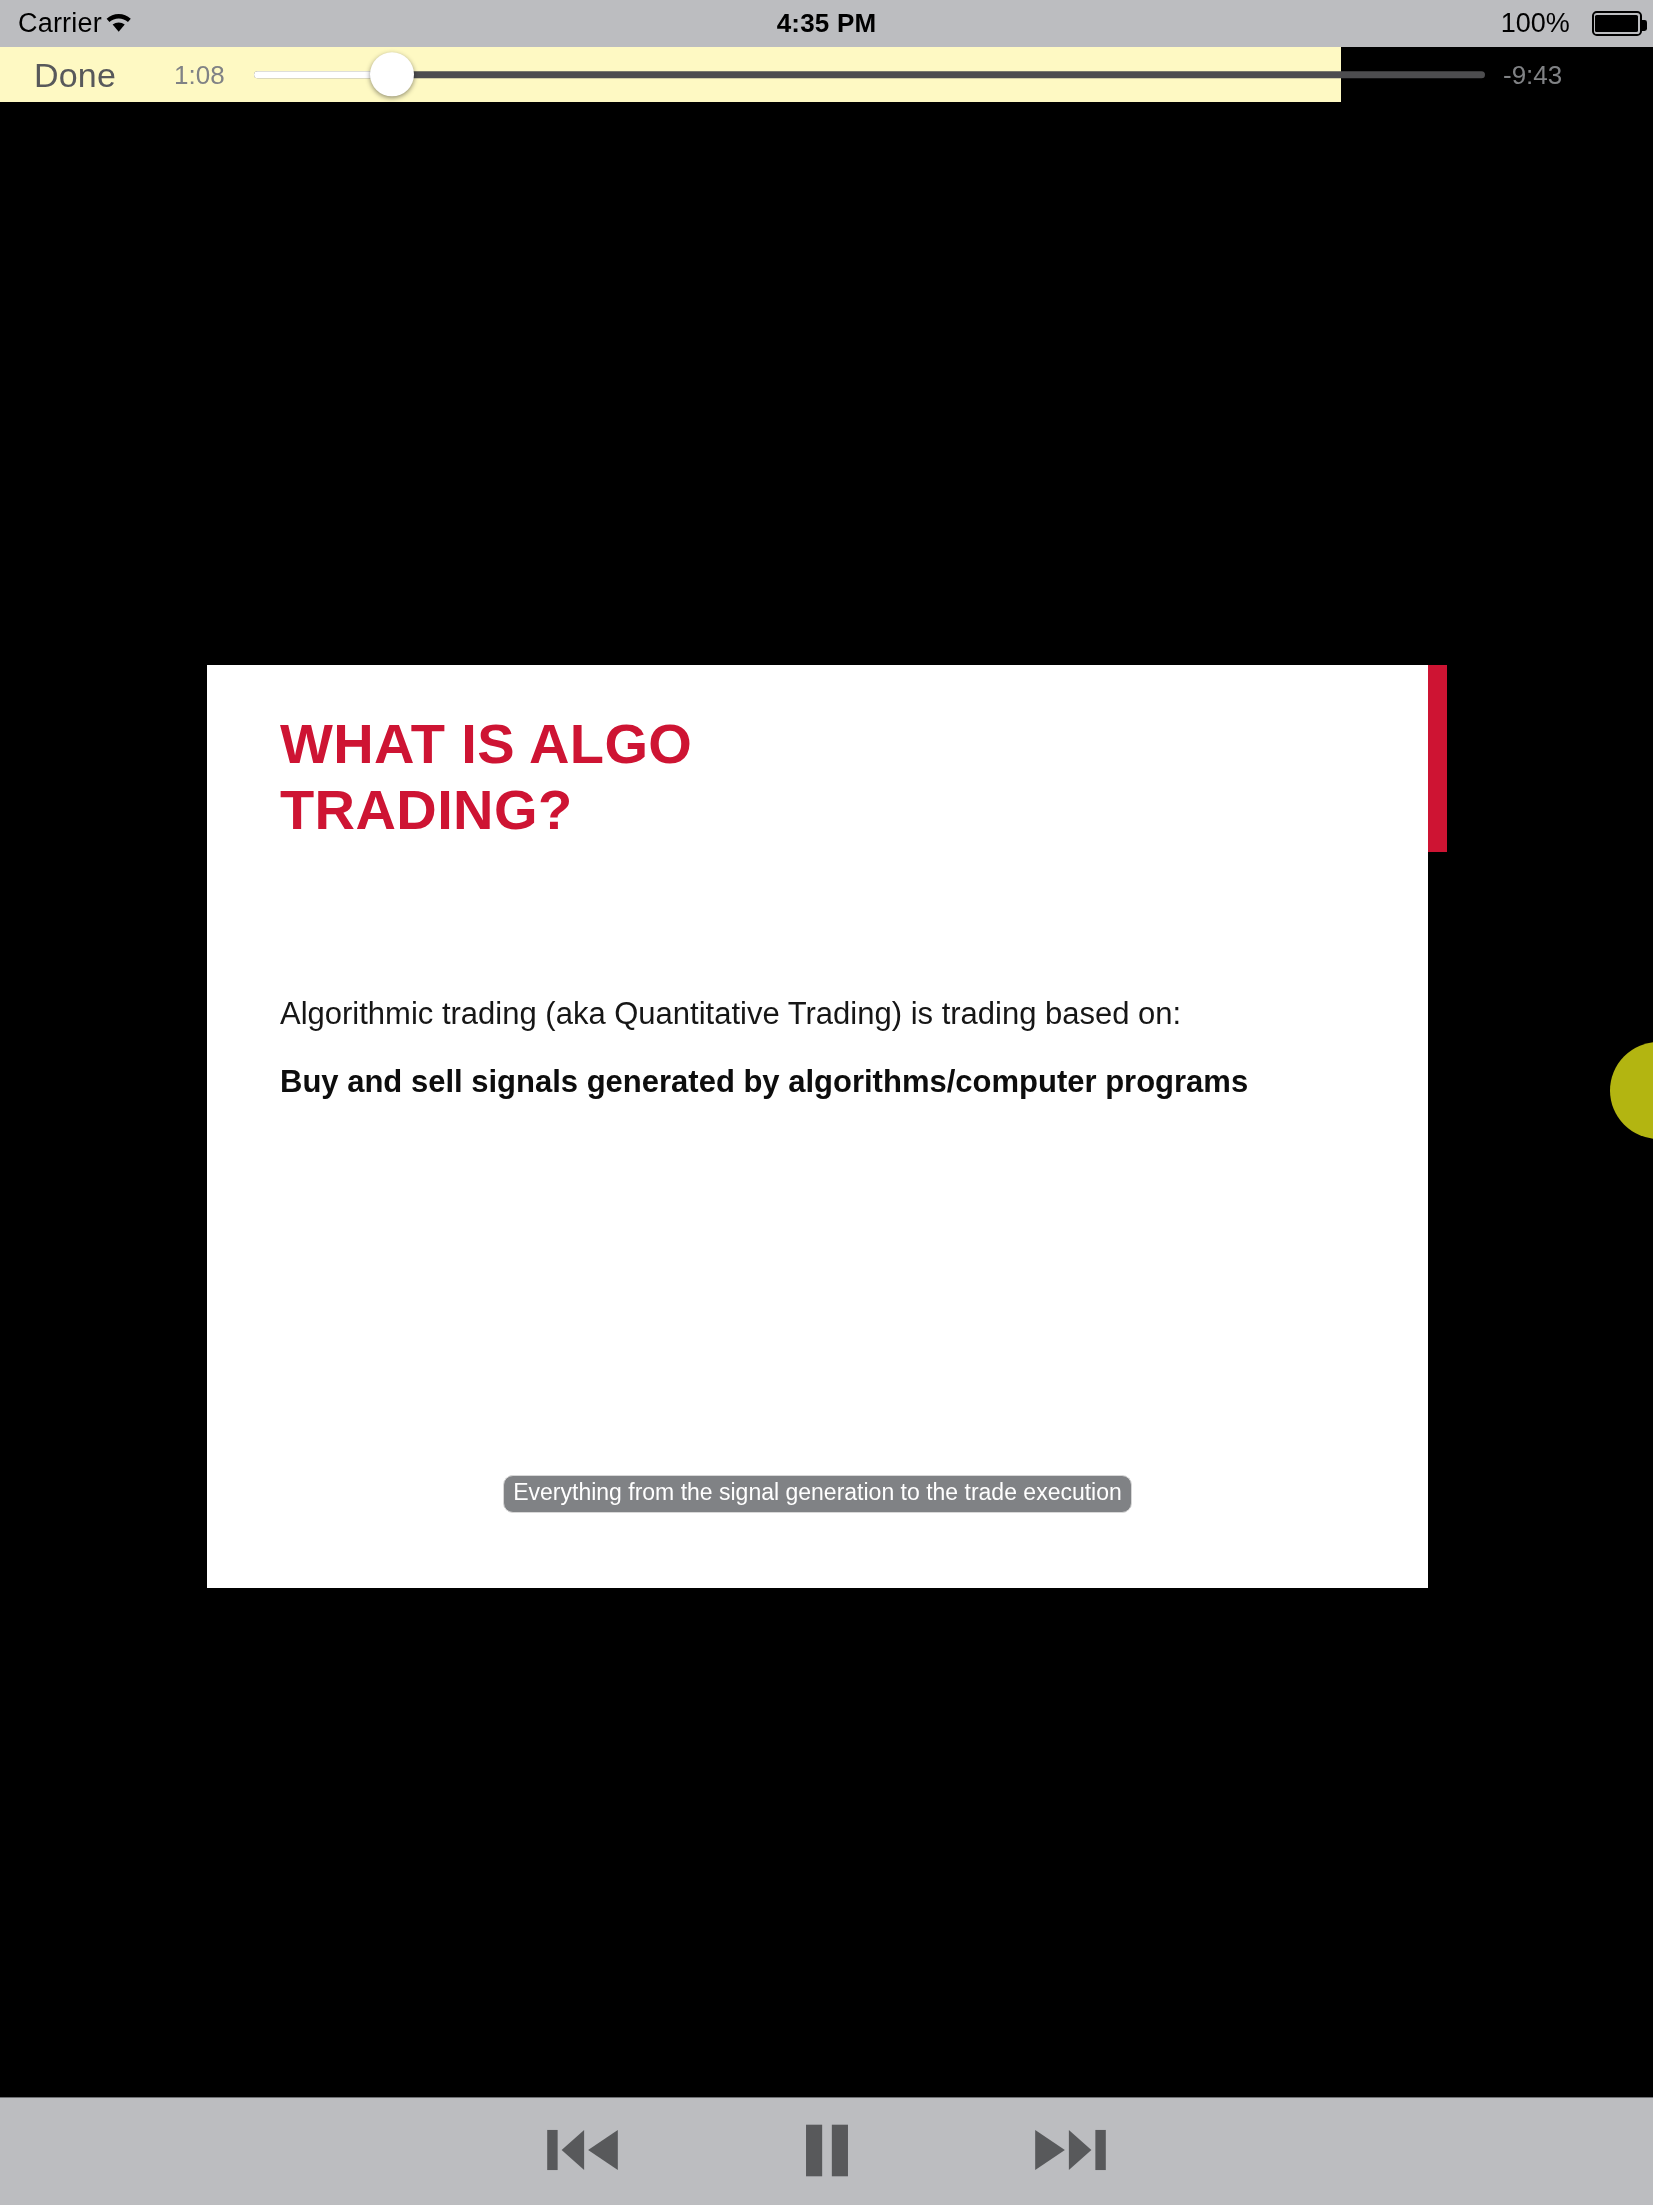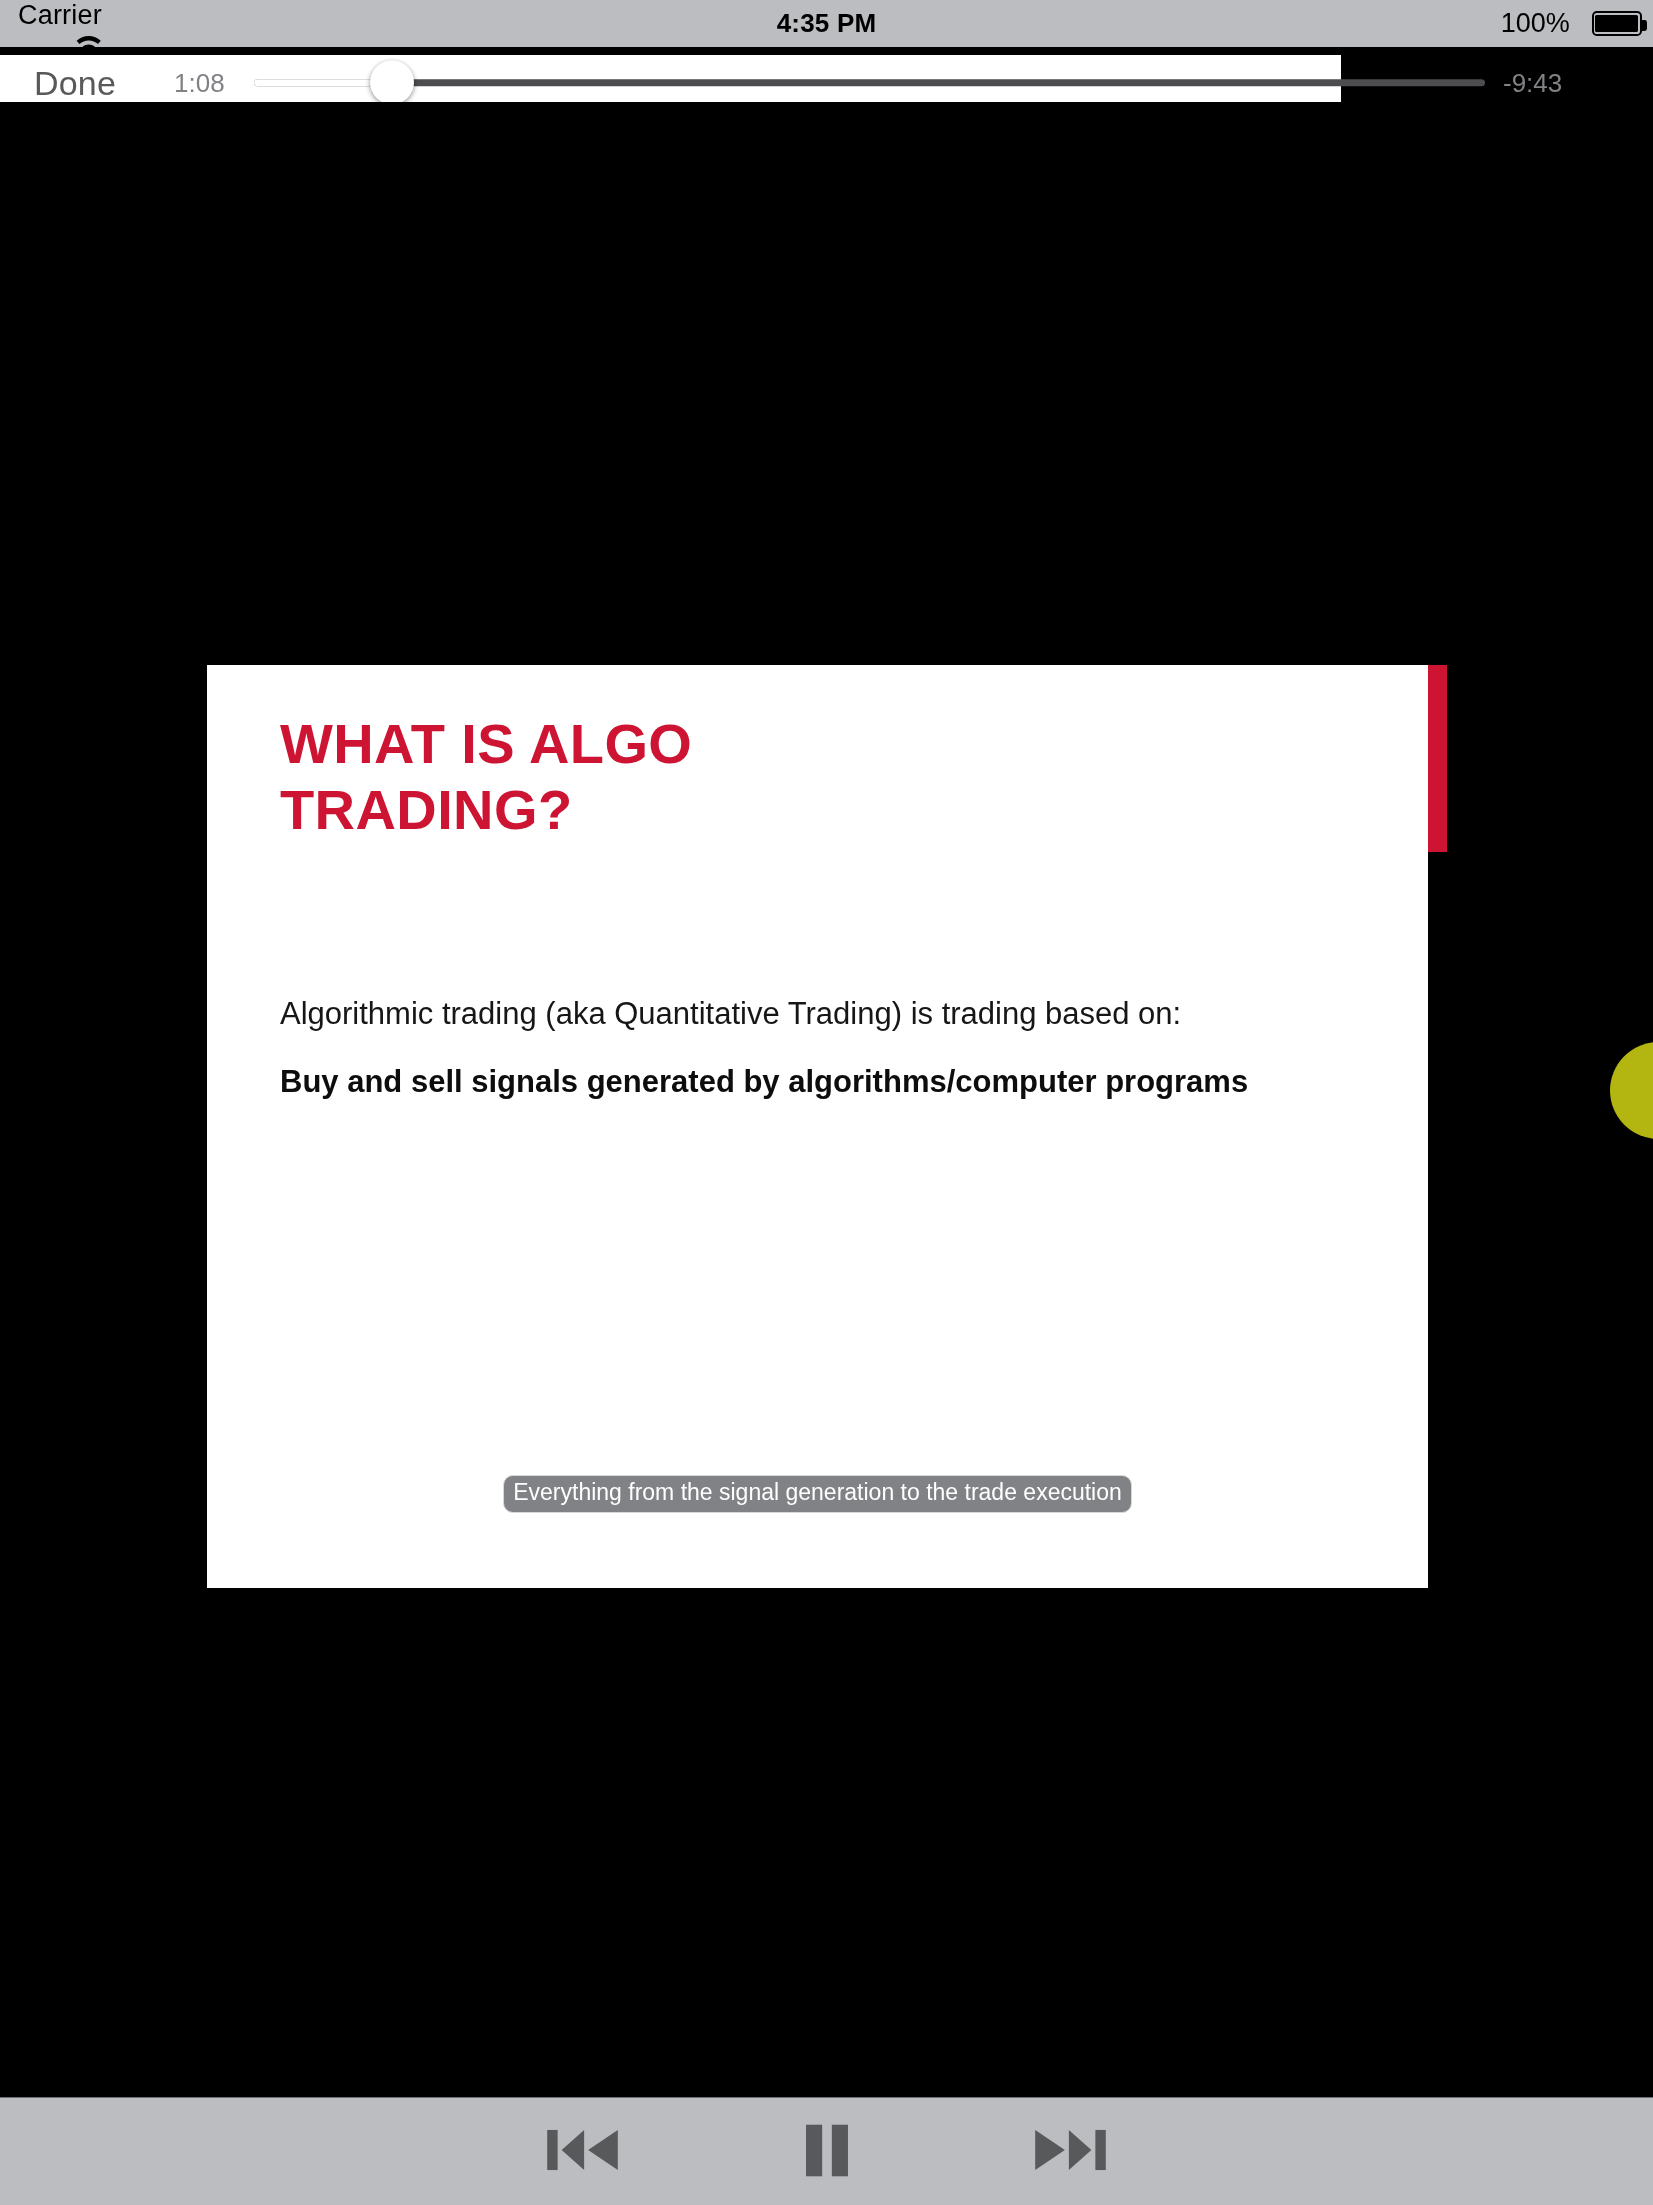--- a/index.html
+++ b/index.html
@@ -12,21 +12,21 @@
   #root { position:relative; width:1653px; height:2205px; background:#000; }
 
   
   .status-bar {
     position:absolute; left:0; top:0; width:1653px; height:47px;
     background:#bcbdc0;
     display:flex; align-items:center;
   }
   .status-left {
     position:absolute; left:18px; top:0; height:47px;
-    display:flex; align-items:flex-end; gap:3px;flex-direction:column;
+    display:flex; align-items:center; gap:3px;
   }
   .carrier-label { font-size:27px; color:#000; letter-spacing:0.2px; }
   .wifi-icon { display:block; }
   .status-center {
     position:absolute; left:0; width:1653px; top:0; height:47px;
     display:flex; align-items:center; justify-content:center;
   }
   .clock-label { font-size:26px; color:#000; font-weight:bold; letter-spacing:0.2px; }
   .status-right {
     position:absolute; right:11.3px; top:0; height:47px;
@@ -42,22 +42,22 @@
     position:absolute; left:1.6px; top:1.6px; bottom:1.6px; width:calc(100% - 3.2px);
     background:#000; border-radius:1.6px;
   }
   .battery-nub {
     position:absolute; right:-7.3px; top:7.3px; width:4.8px; height:10.5px;
     background:#000; border-radius:0 2.4px 2.4px 0;
   }
 
   
   .scrub-bar {
-    position:absolute; left:0; top:55px; width:1341px; height:55px;
-    background:#ffffff;
+    position:absolute; left:0; top:47px; width:1341px; height:55px;
+    background:#fef9c3;
     display:flex; align-items:center;
   }
   .done-button {
     position:absolute; left:34px; top:50%; transform:translateY(-50%);
     font-size:34px; color:#58595b; font-weight:500;
     cursor:pointer; letter-spacing:0.2px;
   }
   .time-elapsed {
     position:absolute; left:174px; top:50%; transform:translateY(-50%);
     font-size:26px; color:#808285;

